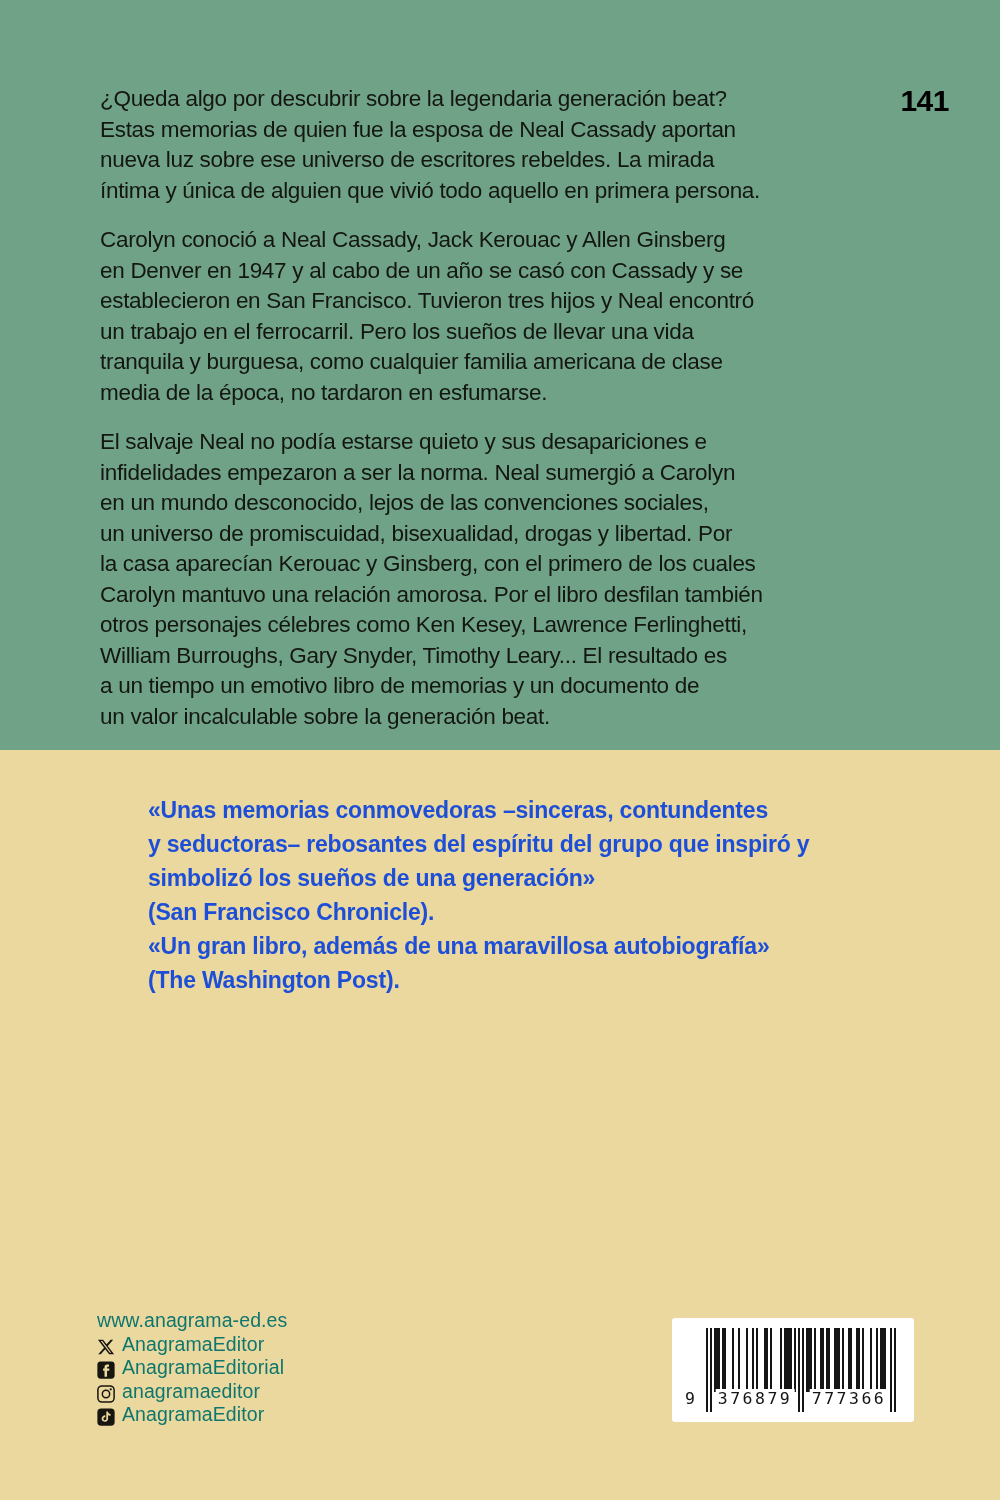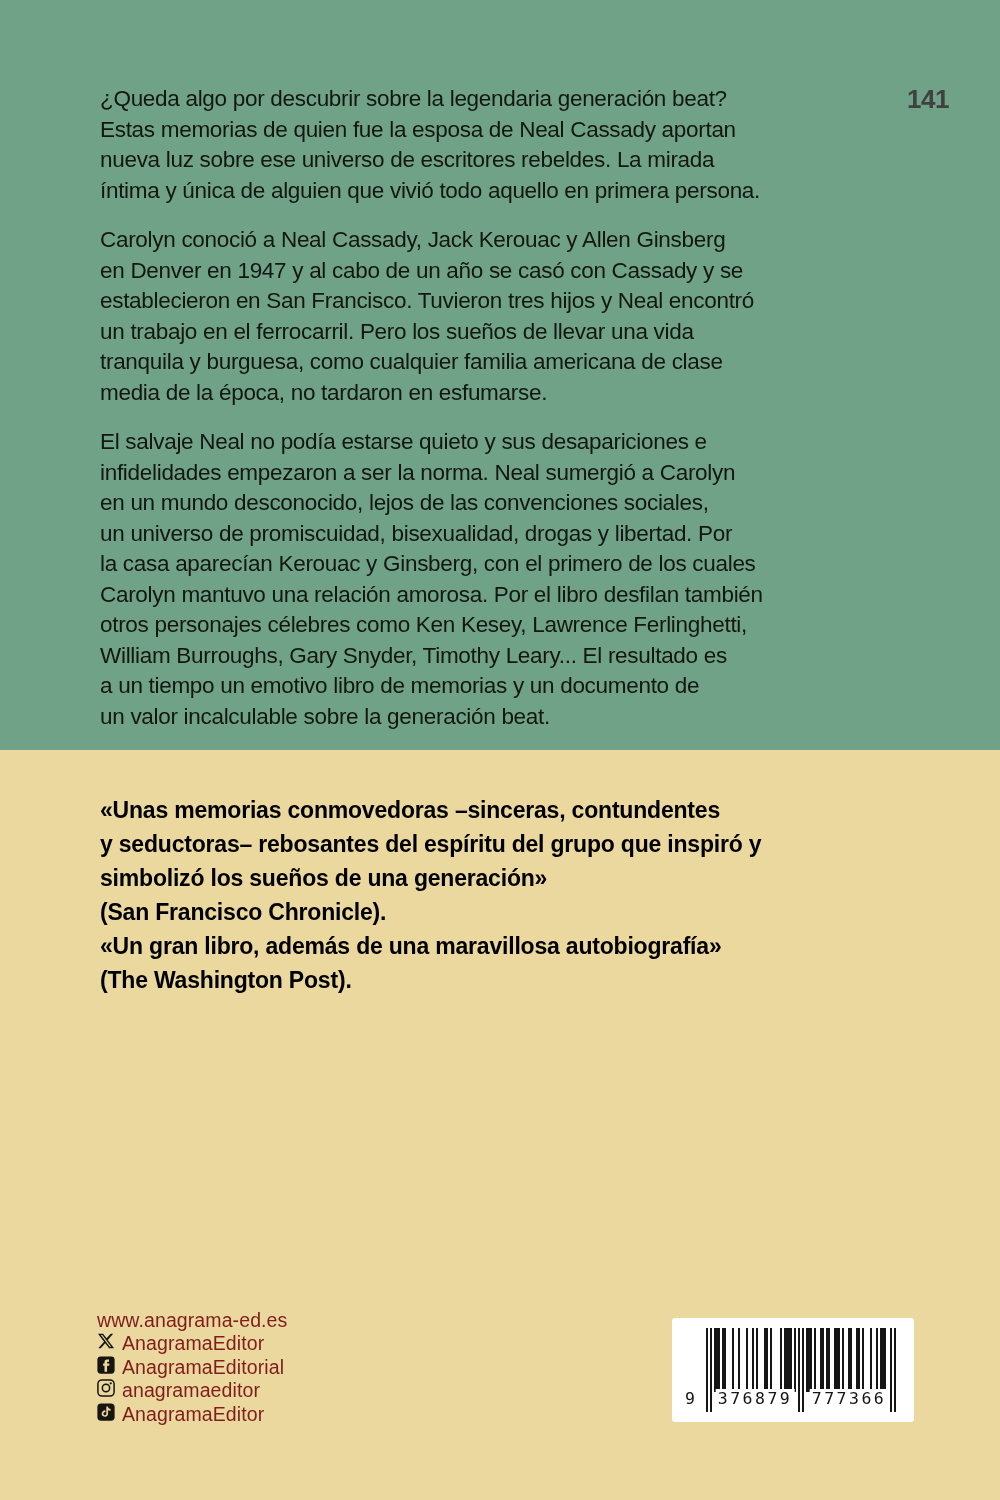--- a/index.html
+++ b/index.html
@@ -16,24 +16,24 @@
   .green-panel {
     position: absolute;
     left: 0; top: 0; right: 0;
     height: 750px;
     background: var(--green, #70A287);
   }
   .page-number {
     position: absolute;
     top: 84px;
     right: 51px;
-    font-size: 26px;
+    font-size: 30px;
     font-weight: 700;
     letter-spacing: -0.5px;
-    color: #404040;
+    color: #000000;
   }
   .synopsis {
     position: absolute;
     left: 100px;
     top: 84px;
     width: 876px;
   }
   .synopsis p {
     white-space: pre-line;
     font-size: 22.5px;
@@ -47,37 +47,38 @@
     position: absolute;
     left: 100px;
     top: 793px;
     width: 870px;
   }
   .quote {
     font-size: 23px;
     line-height: 34px;
     font-weight: 700;
     letter-spacing: -0.2px;
-    color: #000000;
+    color: #1d4ed8;
+    margin-left: 48px;
   }
   .quote-text { white-space: pre-line; }
   .quote-source { }
   .footer-links {
     position: absolute;
     left: 97px;
     top: 1309px;
   }
   .link-row {
     display: flex;
-    align-items: flex-start;
+    align-items: flex-end;
     height: 23.4px;
     font-size: 19.5px;
     font-weight: 400;
     letter-spacing: 0.1px;
-    color: #7f1d1d;
+    color: #0f766e;
   }
   .link-row .icon {
     width: 18px;
     height: 18px;
     margin-right: 7px;
     display: inline-flex;
     color: #17150f;
   }
   .icon svg { width: 100%; height: 100%; display: block; }
   .barcode-label {

